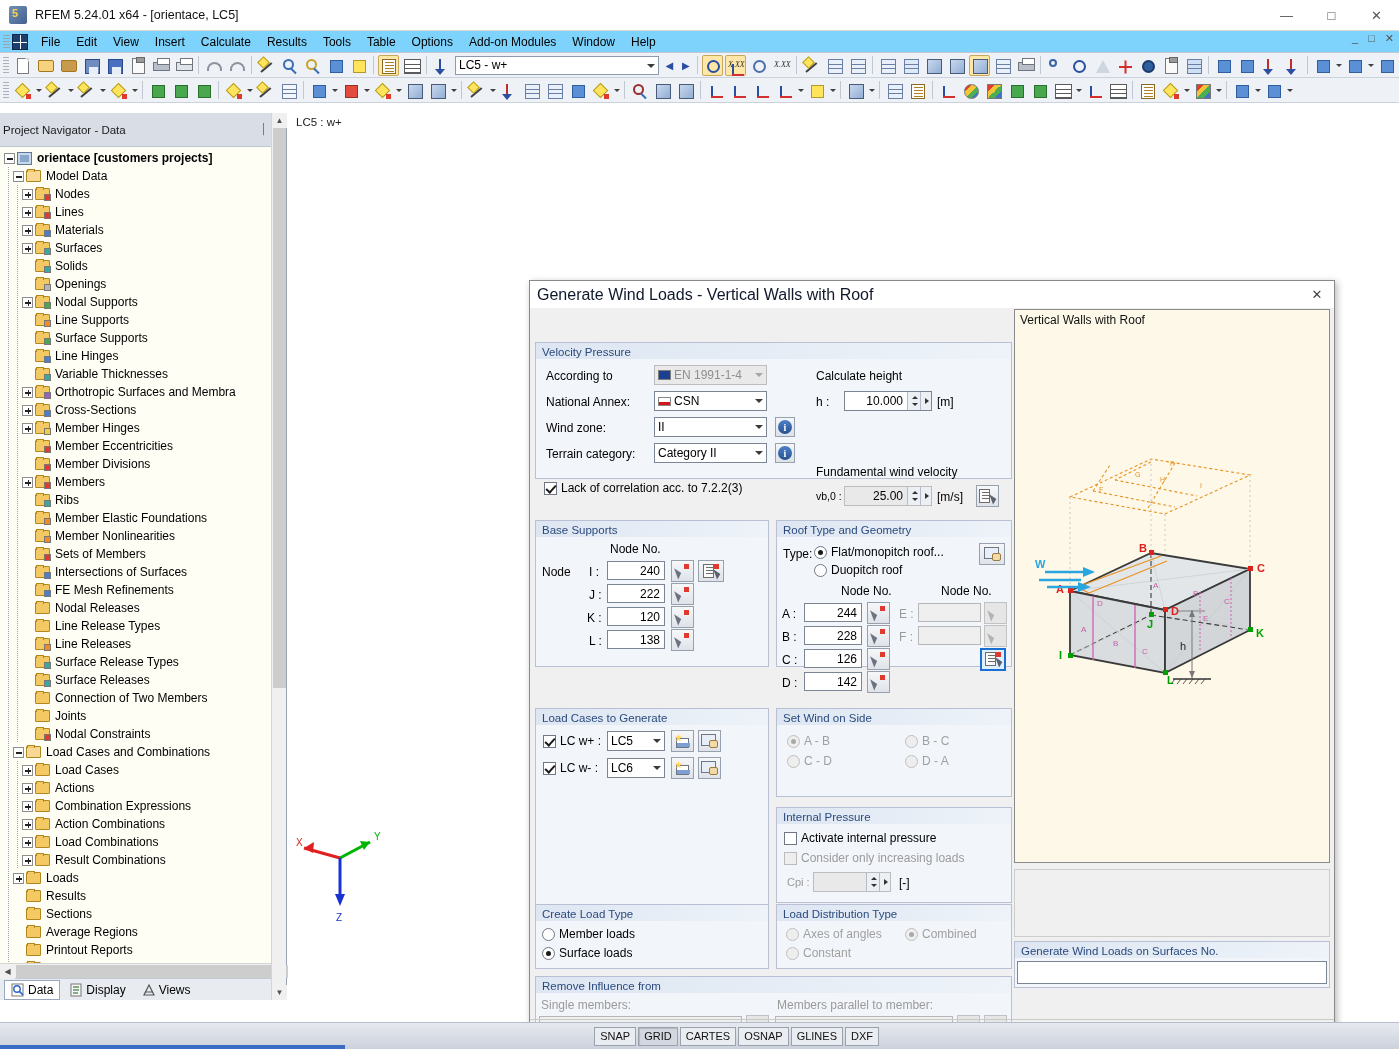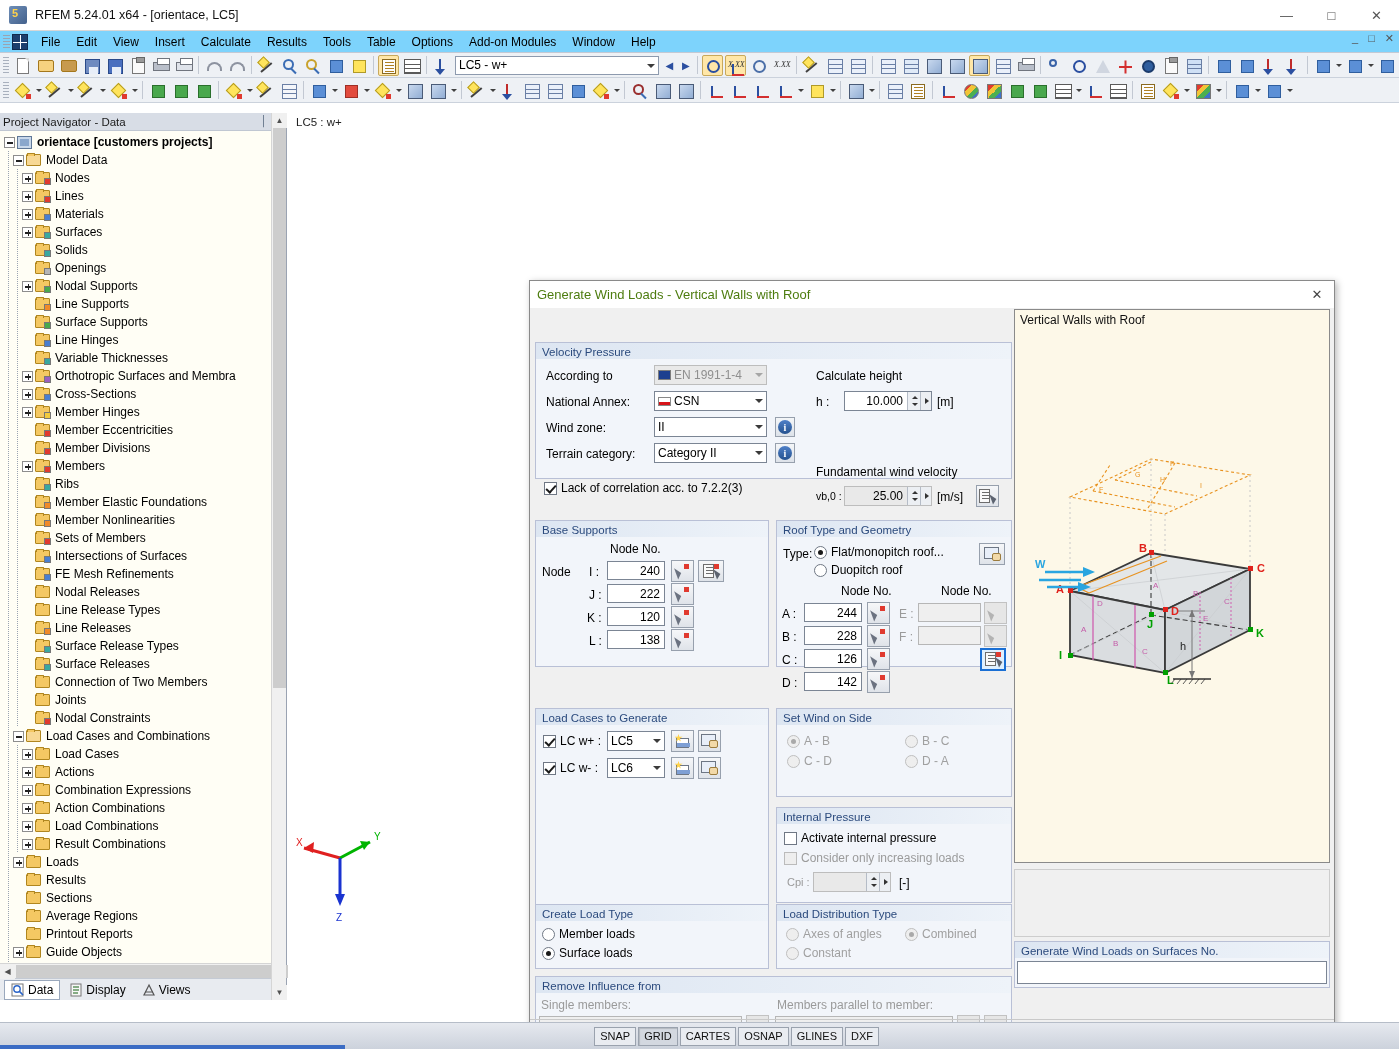--- a/index.html
+++ b/index.html
@@ -105,21 +105,21 @@
   #lc-combo{height:19px;width:210px;background:#fff;border:1px solid #8d9aae;display:flex;align-items:center;
     padding:0 3px;font-size:12px;margin:0 2px;position:relative;}
   #lc-combo .cbarr{position:absolute;right:3px;top:7px;border-left:4px solid transparent;border-right:4px solid transparent;border-top:4px solid #3b3b3b;}
   .navbtn{width:17px;height:19px;display:flex;align-items:center;justify-content:center;color:#2b4fa0;font-size:10px;}
 
   
   #workspace{position:absolute;left:0;top:113px;right:0;bottom:49px;background:#fff;}
 
   
   #navigator{position:absolute;left:0;top:0;width:287px;bottom:0;background:#fff;border-right:1px solid #9aa3b2;display:flex;flex-direction:column;}
-  #nav-header{height:18px;background:#d8dde6;display:flex;align-items:center;padding:0 3px;font-size:11.5px;color:#1a1a1a;border-bottom:1px solid #c0c7d2;}
+  #nav-header{height:34px;background:#d8dde6;display:flex;align-items:center;padding:0 3px;font-size:11.5px;color:#1a1a1a;border-bottom:1px solid #c0c7d2;}
   #nav-header .sp{flex:1;}
   .nav-hbtn{width:13px;text-align:center;color:#33475f;font-size:11px;cursor:default;}
   #nav-tree{flex:1;background:#fffef5;overflow:hidden;position:relative;padding-top:2px;}
   .trow{height:18px;display:flex;align-items:center;font-size:12px;color:#000;white-space:nowrap;padding-left:4px;}
   .texp{width:11px;height:11px;border:1px solid #8d8d8d;background:#fff;position:relative;flex:none;margin-right:2px;}
   .texp::before{content:"";position:absolute;left:2px;top:4.5px;width:6px;height:1.5px;background:#222;}
   .texp.plus::after{content:"";position:absolute;left:4.5px;top:2px;width:1.5px;height:6px;background:#222;}
   .tnoexp{width:11px;flex:none;margin-right:2px;}
   .tdot{width:9px;flex:none;height:18px;position:relative;}
   .tdot::before{content:"";position:absolute;left:4px;top:0;bottom:0;width:1px;
@@ -150,21 +150,21 @@
   #canvas-label{position:absolute;left:8px;top:3px;font-size:11.5px;color:#222;}
   #axes{position:absolute;left:2px;bottom:70px;width:110px;height:110px;}
 
   
   #dialog{
     position:absolute;left:529px;top:167px;width:806px;height:794px;
     background:#f0f0f0;border:1px solid #8a8a8a;box-shadow:2px 2px 7px rgba(0,0,0,0.28);
     display:flex;flex-direction:column;
   }
   #dlg-title{height:27px;background:#ffffff;display:flex;align-items:center;padding:0 6px 0 7px;}
-  #dlg-title-text{font-size:13px;color:#4d7c0f;flex:1;}
+  #dlg-title-text{font-size:16px;color:#0f172a;flex:1;}
   #dlg-close{width:22px;height:20px;display:flex;align-items:center;justify-content:center;font-size:13px;color:#444;}
   #dlg-body{flex:1;position:relative;padding:3px 5px 0 5px;}
 
   .group{position:absolute;border:1px solid #b9c0d6;background:#f2f5fa;}
   .group > .gt{
     position:absolute;left:-1px;top:-1px;height:17px;padding:1px 8px 0 6px;
     background:linear-gradient(to right,#dde6f2,#eef3f9);
     color:#2b4a7d;font-size:11.5px;border:1px solid #b9c0d6;border-bottom:none;
     display:flex;align-items:center;
   }

